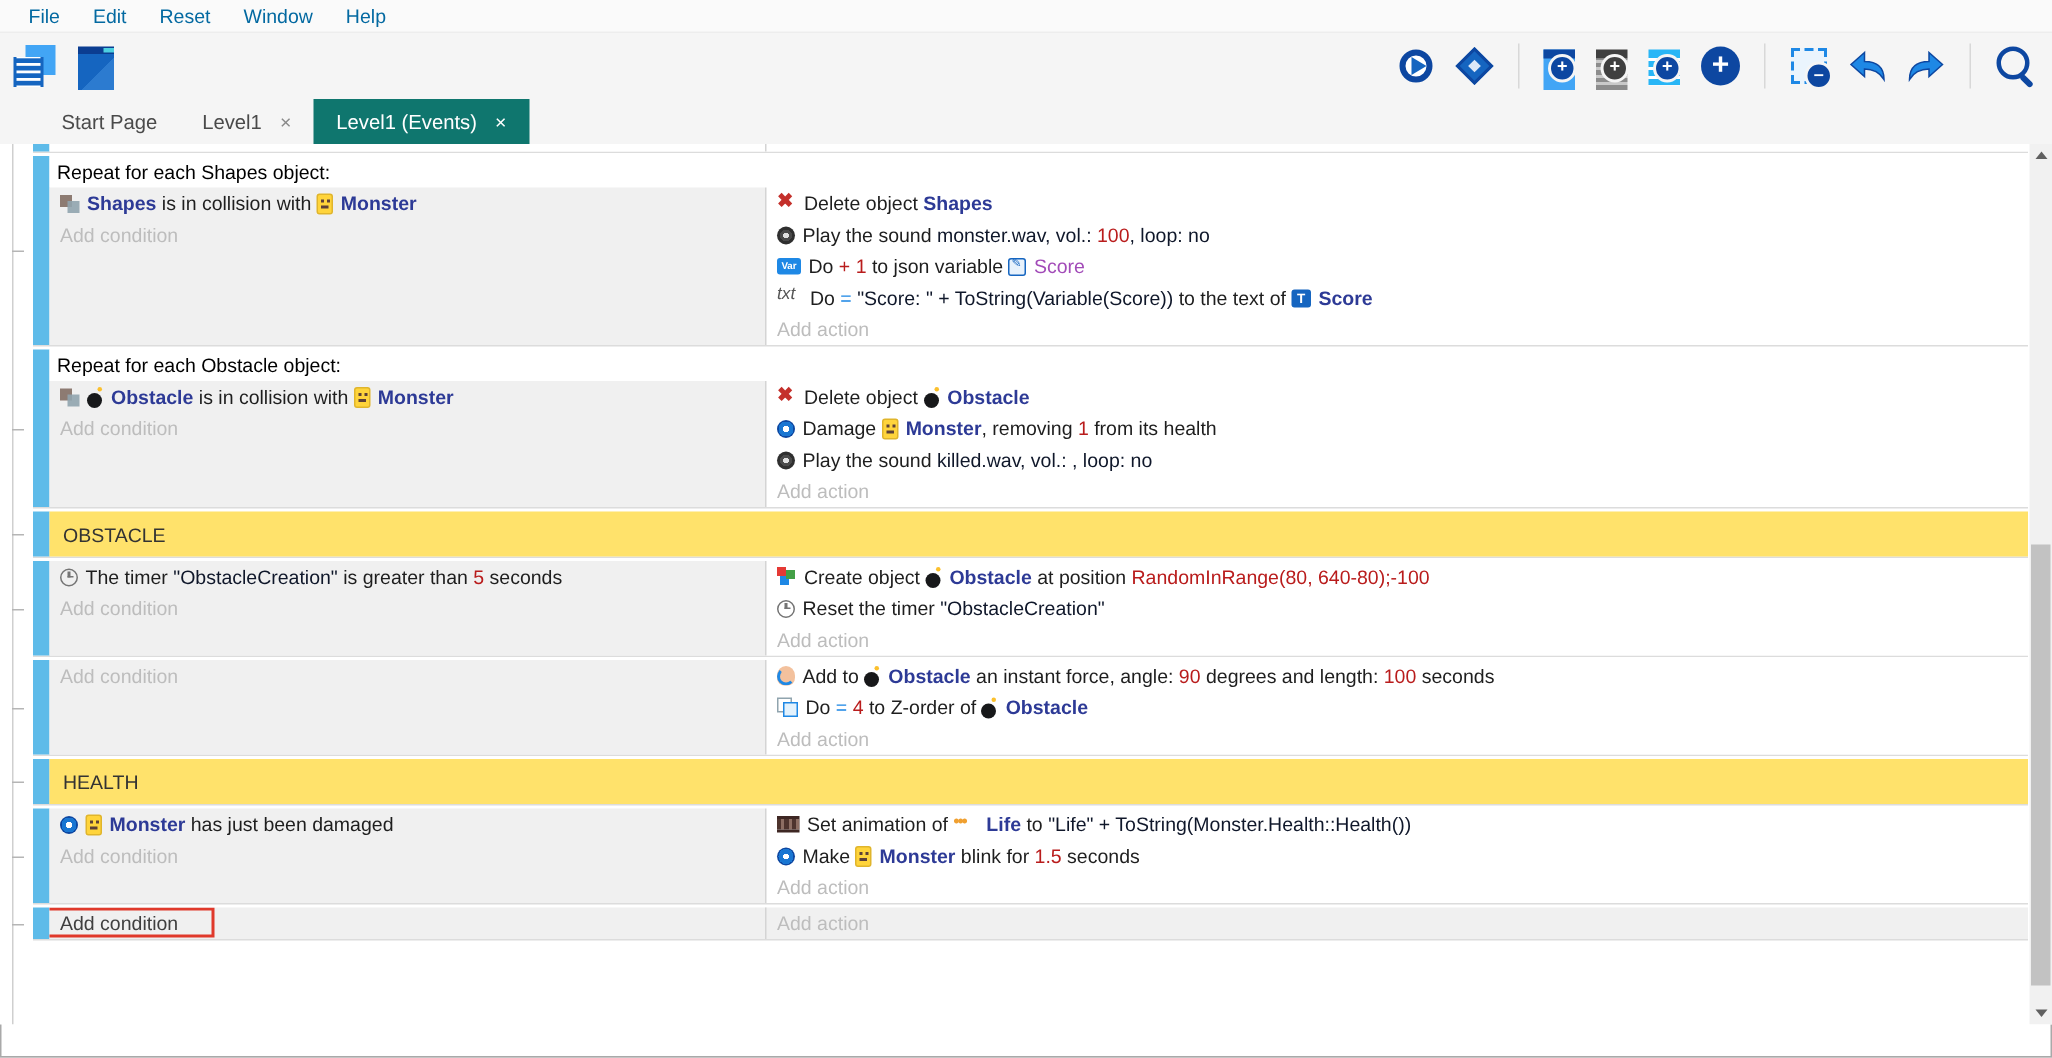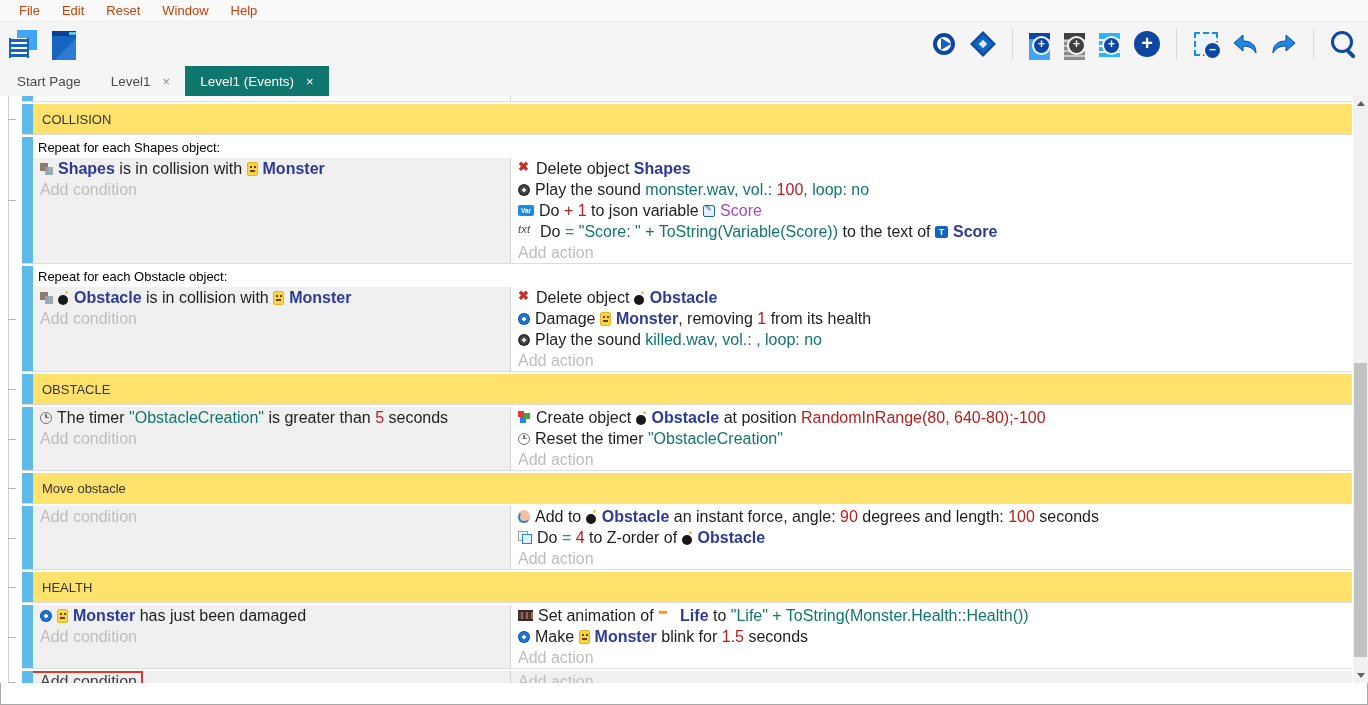--- a/index.html
+++ b/index.html
@@ -16,21 +16,21 @@
   .blur2{left:708px;width:118px;background:#c4c4c4}
   .blur3{left:230px;width:90px;background:#d9d9d9}
   .win-title{position:absolute;left:833px;top:3px;font-size:13px;color:#1f1f1f}
   .win-controls{position:absolute;right:0;top:0;height:22px;display:flex}
   .wc{width:30px;height:22px;display:flex;align-items:center;justify-content:center;font-size:13px;color:#333;cursor:pointer}
   .wc-max span{display:block;width:9px;height:8px;border:1px solid #444;border-top:2px solid #444}
   .wc-close{width:36px;background:#c9c9c9;color:#fff;font-size:14px}
 
   
   .menubar{height:22px;background:#fafafa;display:flex;align-items:center;padding-left:8px;border-bottom:1px solid #ededed}
-  .menu-item{font-size:13px;color:#c2410c;padding:0 11px;cursor:pointer}
+  .menu-item{font-size:13px;color:#0369a1;padding:0 11px;cursor:pointer}
 
   
   .toolbar{height:44px;background:#f5f5f5;display:flex;align-items:center;padding:0 8px}
   .tb-left{display:flex;align-items:center;gap:12px}
   .tb-right{margin-left:auto;display:flex;align-items:center;gap:9px;padding-right:2px}
   .tb-sep{width:1px;height:30px;background:#d8d8d8;margin:0 5px}
   .tb{width:30px;height:30px;position:relative;display:flex;align-items:center;justify-content:center;cursor:pointer;flex:none}
   .tb svg{display:block}
   .tb-project-manager::after{content:'';position:absolute;right:1px;top:1px;width:20px;height:20px;background:#42a5f5}
   .tb-project-manager::before{content:'';position:absolute;left:1px;bottom:1px;width:20px;height:20px;background:#1565c0;background-image:linear-gradient(#fff 2px,transparent 2px);background-size:80% 5px;background-repeat:repeat-y;background-position:2px 4px;z-index:1}
@@ -49,21 +49,21 @@
   .tb-add-event::after{background:#0d47a1}
   .tb-add-sub-event::after{background:#3f3f3f}
   .tb-add-comment::after{background:#0d47a1}
   .tb-add-new::before{content:'+';width:26px;height:26px;border-radius:50%;background:#0d47a1;color:#fff;font-size:20px;font-weight:bold;line-height:25px;text-align:center}
   .tb-unselect-all::before{content:'';position:absolute;left:3px;top:3px;width:20px;height:20px;border:2px dashed #1e88e5;background:#eaf4fd}
   .tb-unselect-all::after{content:'\2013';position:absolute;right:-1px;bottom:-1px;width:15px;height:15px;border-radius:50%;background:#0d47a1;border:2px solid #f5f5f5;color:#fff;font-size:12px;font-weight:bold;line-height:12px;text-align:center}
   .tb-search::before{content:'';position:absolute;left:3px;top:2px;width:16px;height:16px;border:3.5px solid #0d47a1;border-radius:50%}
   .tb-search::after{content:'';position:absolute;bottom:3px;right:2px;width:10px;height:4px;border-radius:2px;background:#0d47a1;transform:rotate(45deg)}
 
   
-  .tabbar{height:30px;background:#f5f5f5;display:flex;align-items:stretch;padding-left:2px}
+  .tabbar{height:30px;background:#f5f5f5;display:flex;align-items:stretch;padding-left:26px}
   .tab{display:flex;align-items:center;padding:0 15px;font-size:13.5px;color:#4a4a4a;cursor:pointer;gap:12px}
   .tab.active{background:#0f766e;color:#fff}
   .tab-close{font-size:13px;color:#8a8a8a;cursor:pointer}
   .tab.active .tab-close{color:#fff}
 
   
   .evt-panel{position:relative;height:587px;background:#fff;padding:0 16px 0 22px;overflow:hidden}
   .evt-panel::before{content:'';position:absolute;left:8px;top:0;bottom:0;width:1px;background:#cfcfcf}
   .block{position:relative;display:flex;margin-bottom:2px;border-bottom:1px solid #dcdcdc;cursor:pointer}
   .block::before{content:'';position:absolute;left:-14px;top:50%;width:8px;height:1px;background:#b5b5b5}
@@ -71,28 +71,28 @@
   .block.partial::before{display:none}
   .sel-bar{width:11px;background:#5ebbe9;flex:none}
   .block.partial .sel-bar{height:5px}
   .grp-hdr{flex:1;background:#ffe26b;height:30px;display:flex;align-items:center;padding-left:9px;font-size:13px;color:#333}
   .evt-body{flex:1;display:flex;flex-direction:column;min-width:0}
   .repeat-row{height:21px;line-height:21px;background:#fff;padding-left:5px;font-size:13px;color:#000000;white-space:pre}
   .cols{flex:1;display:flex;align-items:stretch;min-width:0}
   .cond-col{width:477px;flex:none;background:#f0f0f0;display:flex;flex-direction:column}
   .act-col{flex:1;background:#fff;border-left:1px solid #d4d4d4;display:flex;flex-direction:column;min-width:0}
   .block.empty .act-col{background:#f0f0f0}
-  .row{min-height:21px;display:flex;align-items:center;padding-left:7px;font-size:16px;color:#1e1e1e;position:relative;overflow:hidden}
+  .row{min-height:21px;display:flex;align-items:center;padding-left:7px;font-size:13px;color:#1e1e1e;position:relative;overflow:hidden}
   .row span{white-space:pre}
   .row.ph{color:#bdbdbd}
   .row.hl-row{color:#3f3f3f}
   .sg-obj{font-weight:bold;color:#2d3a96}
   .sg-num{color:#b91c1c}
   .sg-op{color:#1e88e5}
-  .sg-dim{color:#0f766e}
+  .sg-dim{color:#0f172a}
   .sg-var{color:#a24bb8}
   .red-box{position:absolute;left:-9px;top:0;width:119px;height:20px;border:2px solid #e0392b;pointer-events:none}
 
   
   .ic{flex:none;display:inline-block;position:relative;margin-right:5px}
   .collision-icon{width:13px;height:12px}
   .collision-icon::before{content:'';position:absolute;left:0;top:0;width:8px;height:8px;background:#8d7b72}
   .collision-icon::after{content:'';position:absolute;right:0;bottom:0;width:8px;height:8px;background:#90a4ae;opacity:.9}
   .monster-icon{width:11px;height:14px;background:#ffd43b;border-radius:2px;border:1px solid #e0b52c}
   .monster-icon::before{content:'';position:absolute;left:2px;top:3px;width:2px;height:2px;background:#5d4037;box-shadow:4px 0 #5d4037}
@@ -195,26 +195,20 @@
   <div class="evt-panel">
     <div class="block partial">
         <div class="sel-bar"></div>
         <div class="evt-body">
           <div class="cols">
             <div class="cond-col" style="background: rgb(255, 255, 255);"></div>
             <div class="act-col"></div>
           </div>
         </div>
       </div>
-      <div class="block group">
-        <div class="sel-bar"></div>
-        <div class="grp-hdr">
-          <span>COLLISION</span>
-        </div>
-      </div>
       <div class="block event">
         <div class="sel-bar"></div>
         <div class="evt-body">
           <div class="repeat-row">Repeat for each Shapes object:</div>
           <div class="cols">
             <div class="cond-col">
               <div class="row">
                 <span class="ic collision-icon"></span>
                 <span class="sg-obj">Shapes</span>
                 <span> is in collision with </span>
@@ -344,26 +338,20 @@
               <div class="row">
                 <span class="ic timer-icon"></span>
                 <span>Reset the timer </span>
                 <span class="sg-dim">"ObstacleCreation"</span>
               </div>
               <div class="row ph">
                 <span>Add action</span>
               </div>
             </div>
           </div>
-        </div>
-      </div>
-      <div class="block group">
-        <div class="sel-bar"></div>
-        <div class="grp-hdr">
-          <span>Move obstacle</span>
         </div>
       </div>
       <div class="block event">
         <div class="sel-bar"></div>
         <div class="evt-body">
           <div class="cols">
             <div class="cond-col">
               <div class="row ph">
                 <span>Add condition</span>
               </div>

